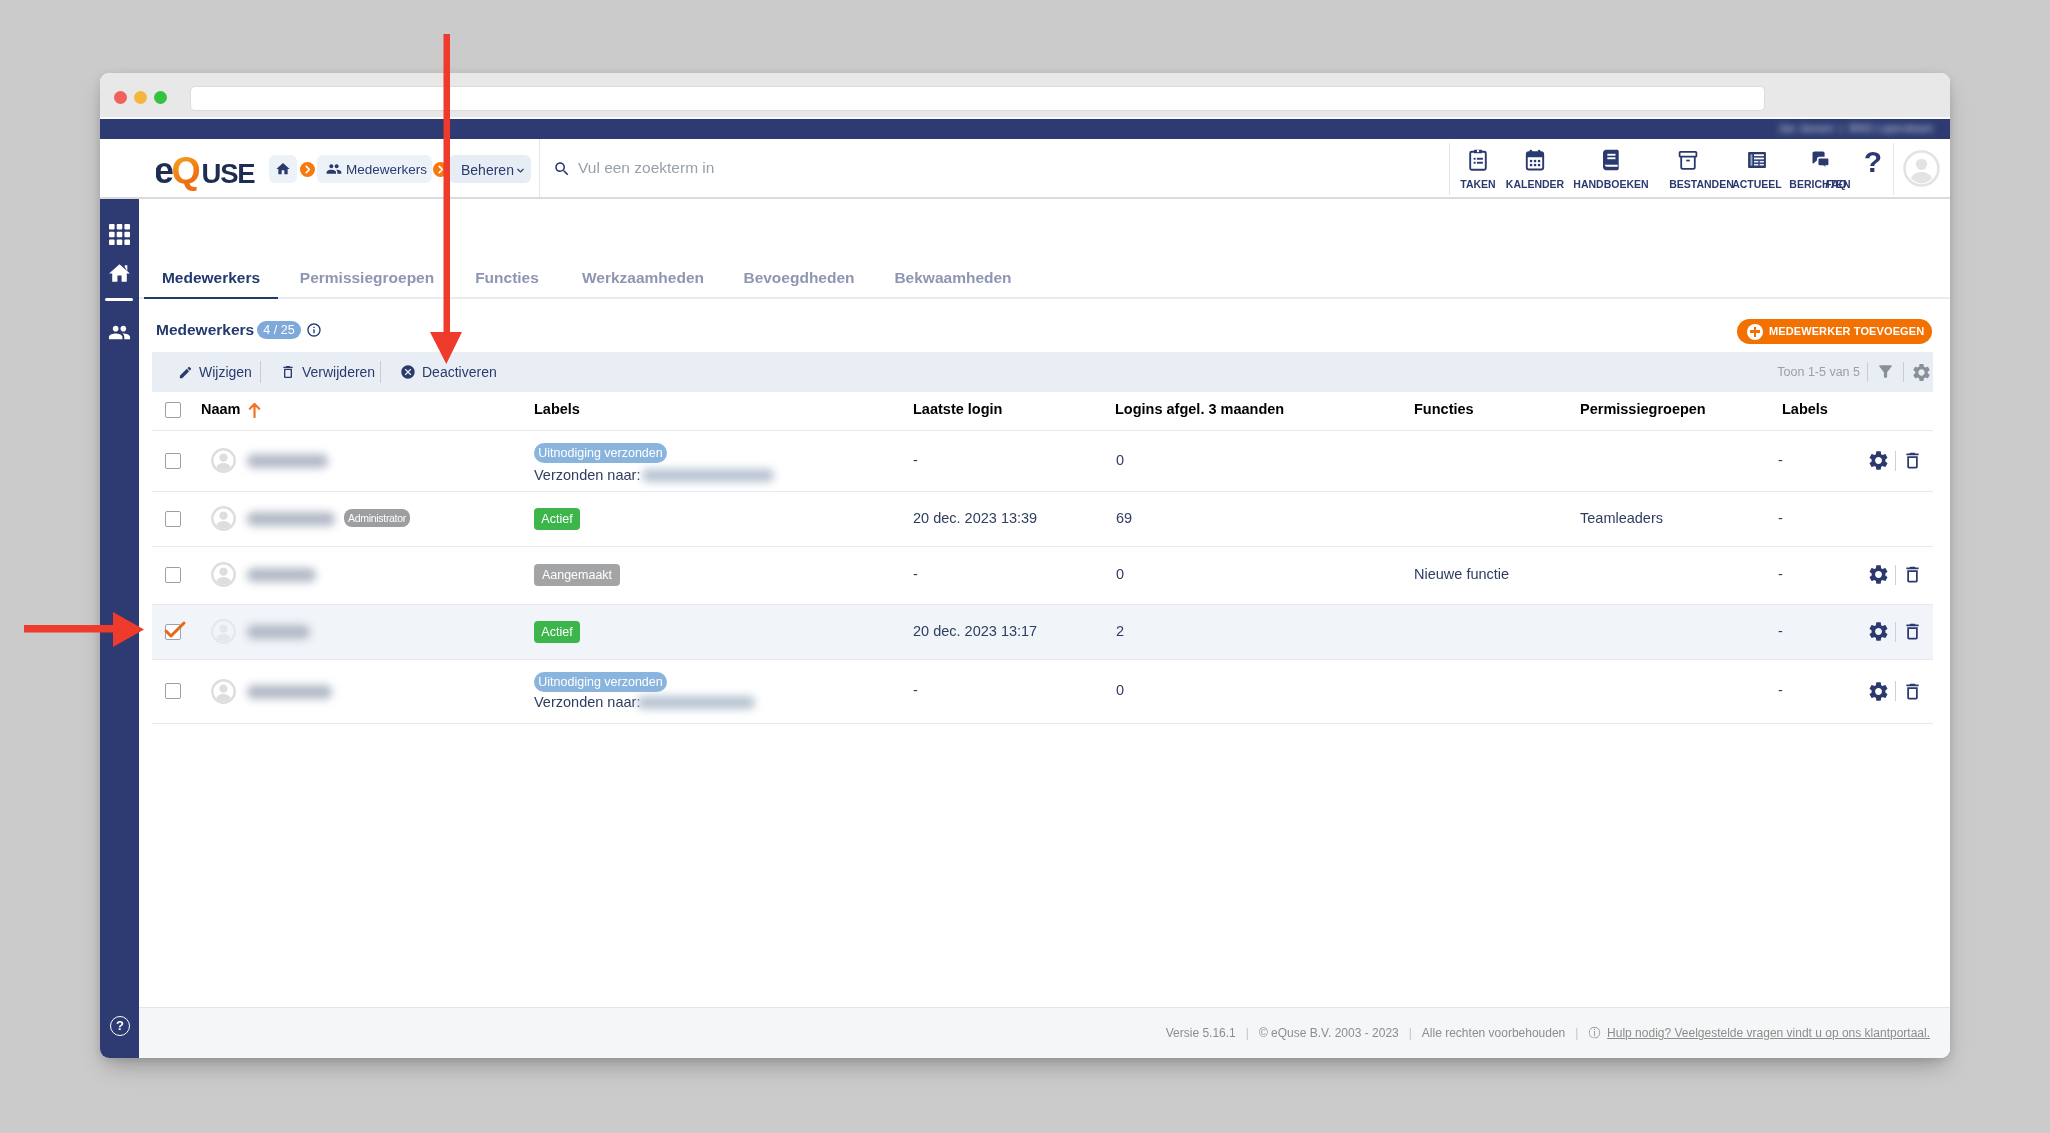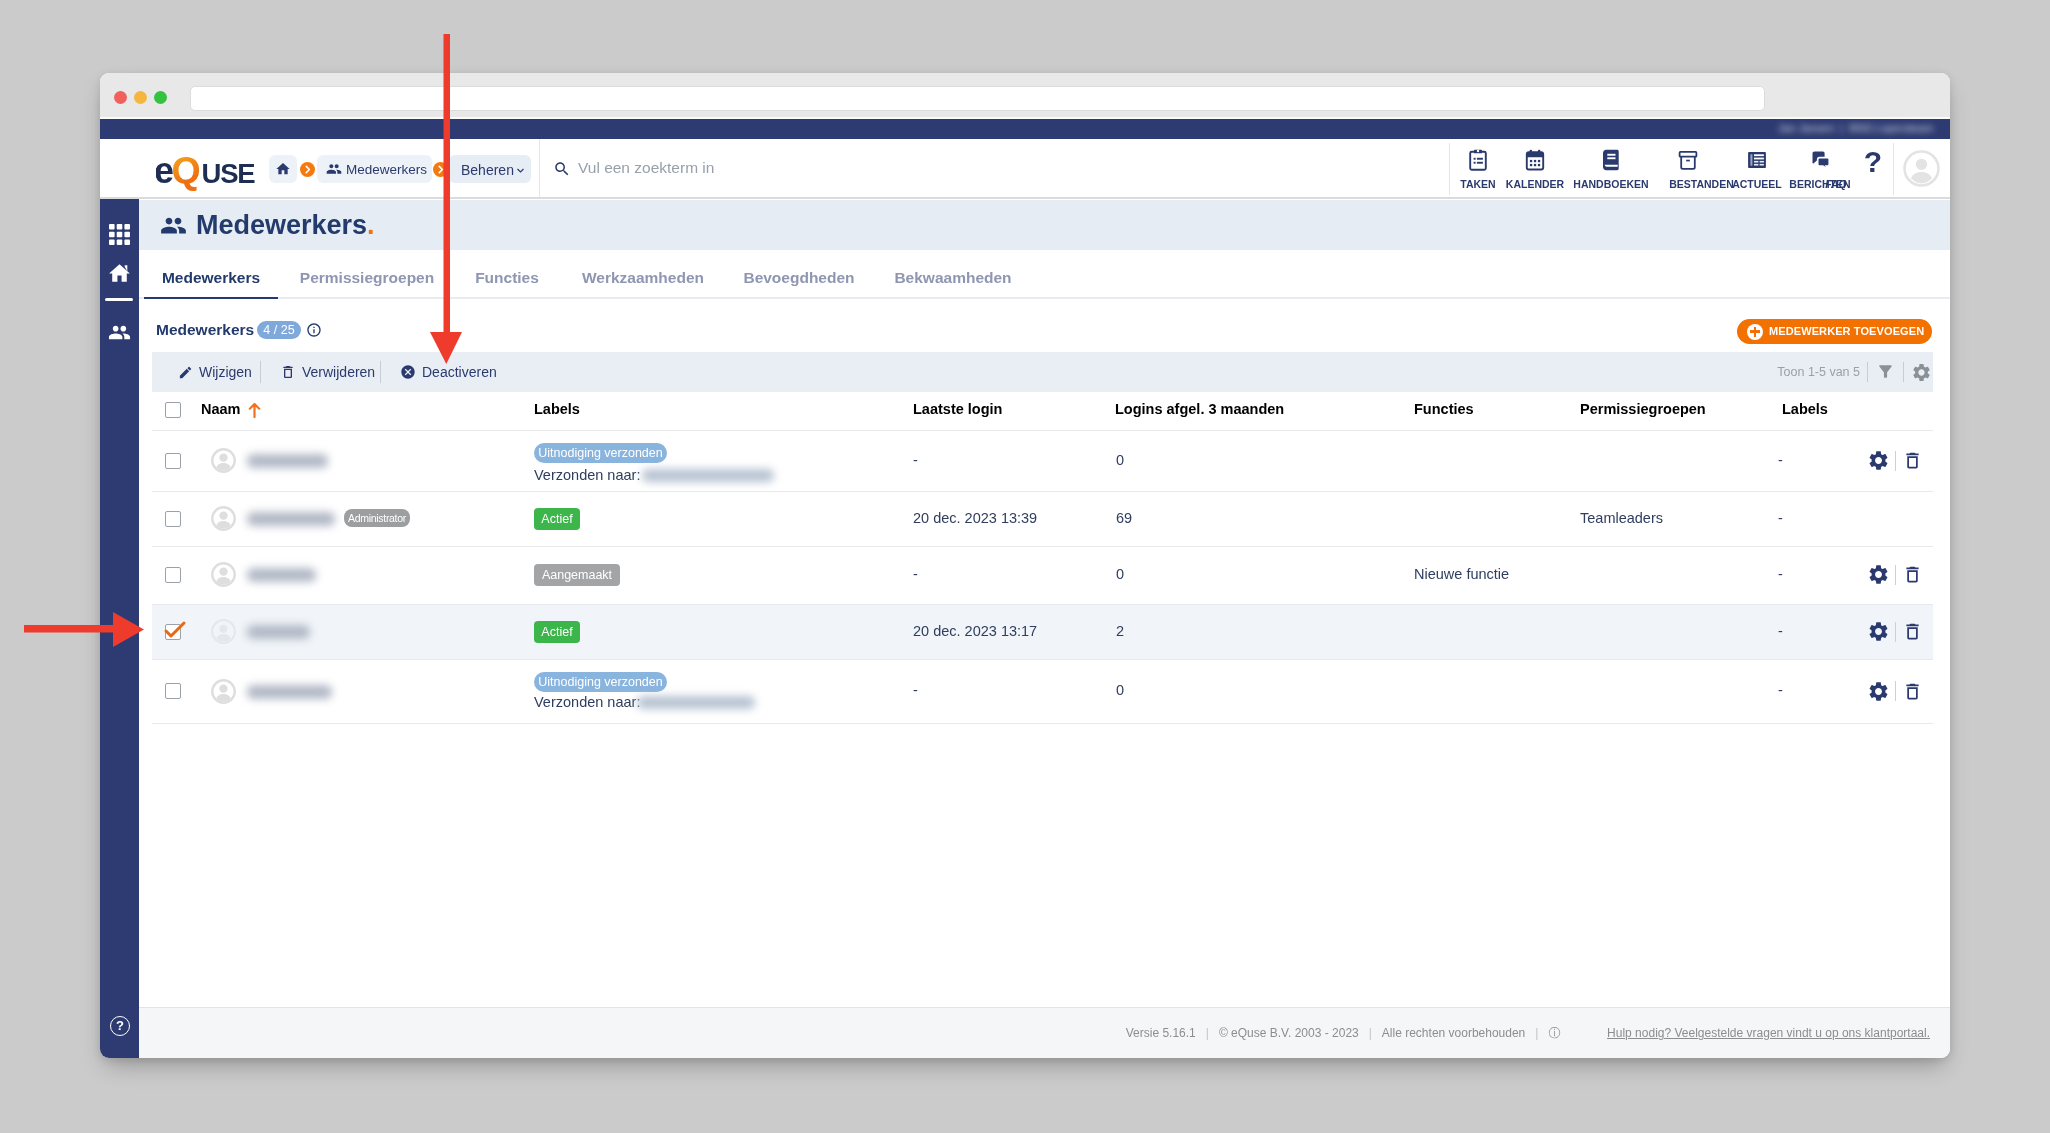--- a/index.html
+++ b/index.html
@@ -211,26 +211,20 @@
       </svg>
     <div class="abs" style="left:5px;top:99px;width:28px;height:3px;background:#fff;border-radius:2px;"></div>
 
     <svg class="abs" style="left:8px;top:122px;" width="23" height="23" viewBox="0 0 24 24">
         <path d="M16 11c1.66 0 2.99-1.34 2.99-3S17.66 5 16 5c-1.66 0-3 1.34-3 3s1.34 3 3 3zm-8 0c1.66 0 2.99-1.34 2.99-3S9.66 5 8 5C6.34 5 5 6.34 5 8s1.34 3 3 3zm0 2c-2.33 0-7 1.17-7 3.5V19h14v-2.5c0-2.33-4.67-3.5-7-3.5zm8 0c-.29 0-.62.02-.97.05 1.16.84 1.97 1.97 1.97 3.45V19h6v-2.5c0-2.33-4.67-3.5-7-3.5z" fill="#fff"></path>
       </svg>
 
     <div class="abs" style="left:10px;top:817px;width:20px;height:20px;border:1.8px solid #fff;border-radius:50%;color:#fff;text-align:center;font-size:13px;font-weight:bold;line-height:17px;">?</div>
   </div>
 
-  <div class="banner" id="bannerbox">
-    <svg class="abs" style="left:21px;top:12px;" width="27" height="27" viewBox="0 0 24 24">
-        <path d="M16 11c1.66 0 2.99-1.34 2.99-3S17.66 5 16 5c-1.66 0-3 1.34-3 3s1.34 3 3 3zm-8 0c1.66 0 2.99-1.34 2.99-3S9.66 5 8 5C6.34 5 5 6.34 5 8s1.34 3 3 3zm0 2c-2.33 0-7 1.17-7 3.5V19h14v-2.5c0-2.33-4.67-3.5-7-3.5zm8 0c-.29 0-.62.02-.97.05 1.16.84 1.97 1.97 1.97 3.45V19h6v-2.5c0-2.33-4.67-3.5-7-3.5z" fill="#233a6d"></path>
-      </svg>
-    <div class="abs" style="left:57px;top:10px;font-size:27px;font-weight:bold;color:#233a6d;">Medewerkers<span style="color:#ef7314;">.</span></div>
-  </div>
 
   <div class="tabs" id="tabbox">
     <div class="tab" style="left:5px;width:134px;color:#233a6d;border-bottom:3px solid #233a6d;">Medewerkers</div>
     <div class="tab" style="left:158px;width:140px;">Permissiegroepen</div>
     <div class="tab" style="left:333px;width:70px;">Functies</div>
     <div class="tab" style="left:441px;width:126px;">Werkzaamheden</div>
     <div class="tab" style="left:603px;width:114px;">Bevoegdheden</div>
     <div class="tab" style="left:755px;width:118px;">Bekwaamheden</div>
   </div>
 
@@ -390,21 +384,21 @@
       </svg>
   </div>
   <div class="hsep" style="top:357px;"></div>
   <div class="hsep" style="top:418px;"></div>
   <div class="hsep" style="top:473px;"></div>
   <div class="hsep" style="top:531px;"></div>
   <div class="hsep" style="top:586px;"></div>
   <div class="hsep" style="top:650px;"></div>
 
   <div class="footer">
-    <div class="ftxt">Versie 5.16.1<span class="fsep">|</span>© eQuse B.V. 2003 - 2023<span class="fsep">|</span>Alle rechten voorbehouden<span class="fsep">|</span><span style="color:#8d8d8d;">ⓘ&nbsp; <span style="text-decoration:underline;margin-left:40px;">Hulp nodig? Veelgestelde vragen vindt u op ons klantportaal.</span></span></div>
+    <div class="ftxt">Versie 5.16.1<span class="fsep">|</span>© eQuse B.V. 2003 - 2023<span class="fsep">|</span>Alle rechten voorbehouden<span class="fsep">|</span><span style="color:#8d8d8d;">ⓘ&nbsp; <span style="text-decoration:underline;">Hulp nodig? Veelgestelde vragen vindt u op ons klantportaal.</span></span></div>
   </div>
 </div>
 
 <svg class="arrow" style="left:425px;top:30px;" width="42" height="340" viewBox="0 0 42 340">
   <rect x="18.5" y="4" width="6.5" height="305" fill="#ee3b2b"></rect>
   <polygon points="5,302 37,302 21.3,334" fill="#ee3b2b"></polygon>
 </svg>
 <svg class="arrow" style="left:22px;top:608px;" width="124" height="42" viewBox="0 0 124 42">
   <rect x="2" y="17" width="92" height="7.5" fill="#ee3b2b"></rect>
   <polygon points="91,4 91,39 122,21.5" fill="#ee3b2b"></polygon>

